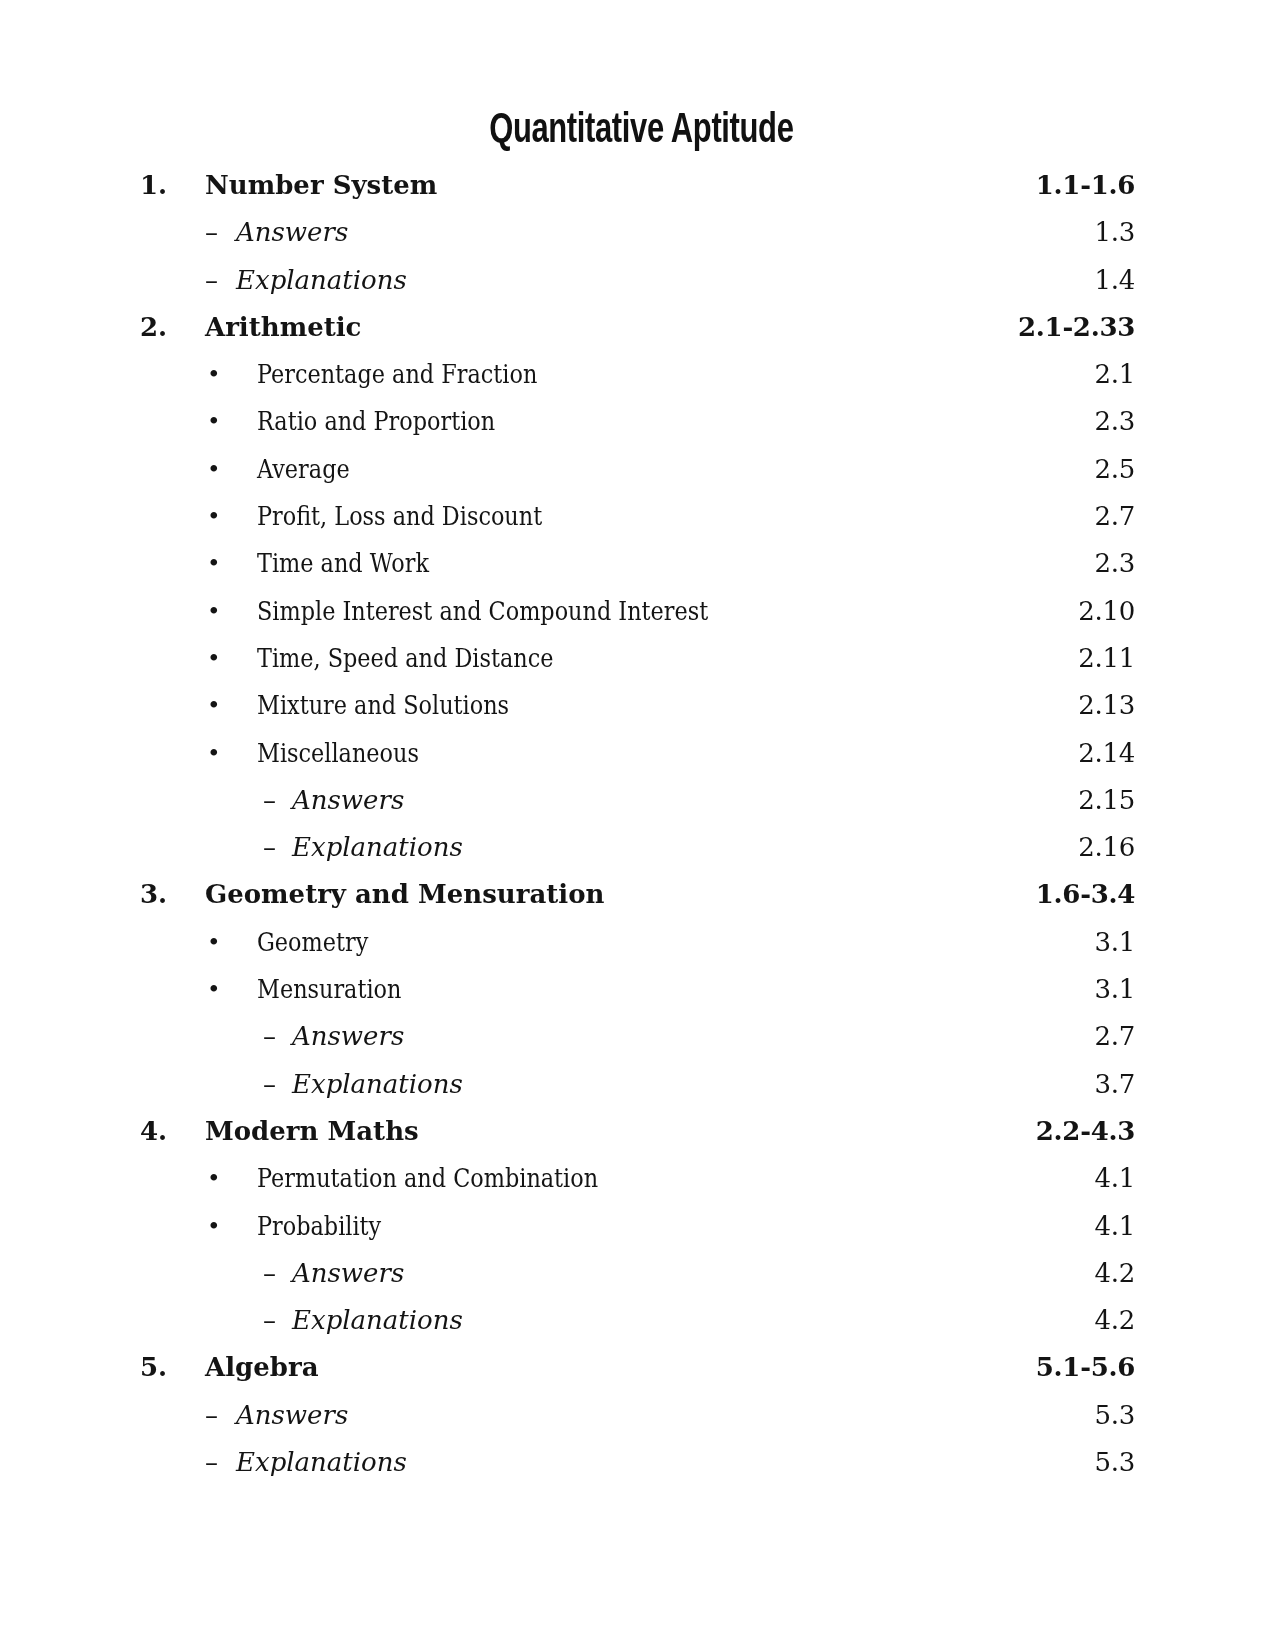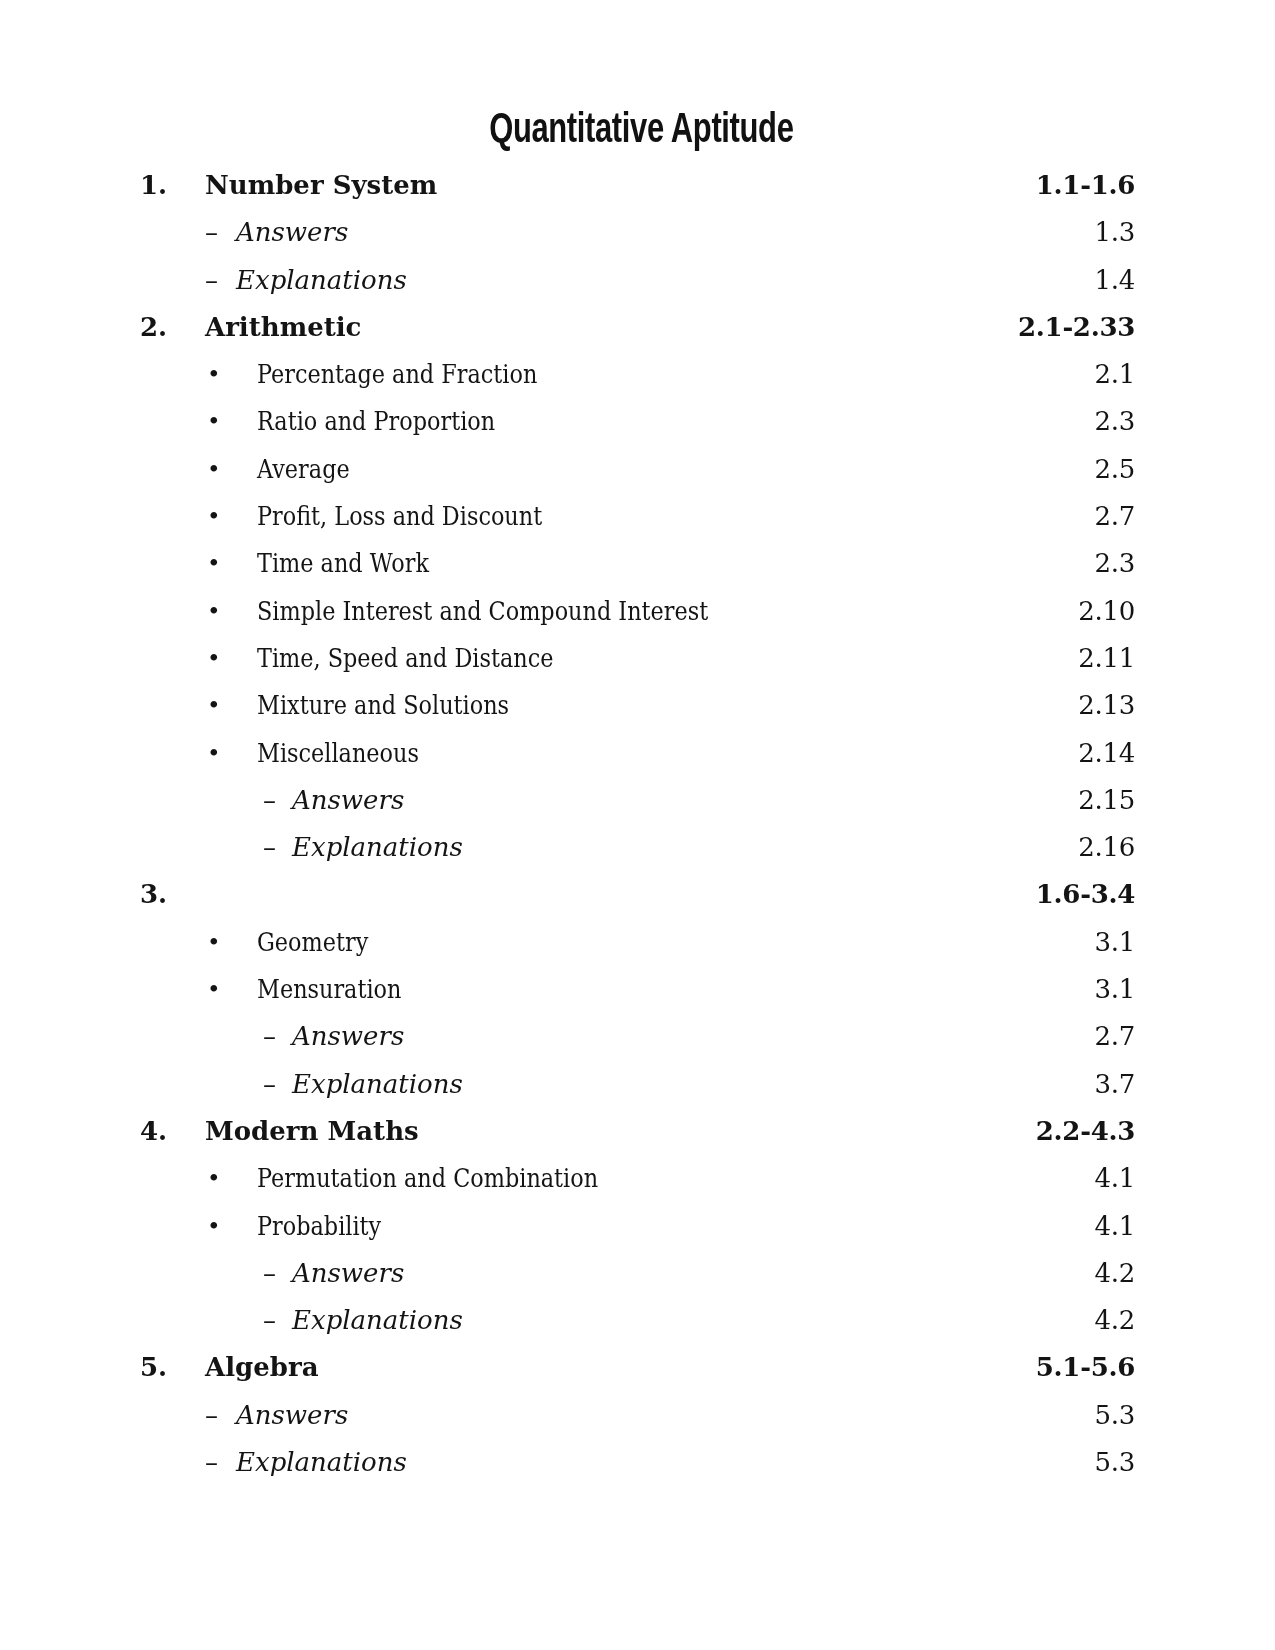--- a/index.html
+++ b/index.html
@@ -159,20 +159,21 @@
     <span class="label">Answers</span>
     <span class="pagenum">2.15</span>
   </div>
       <div class="toc-row dash2">
     <span class="marker">–</span>
     <span class="label">Explanations</span>
     <span class="pagenum">2.16</span>
   </div>
       <div class="toc-row section">
     <span class="marker">3.</span>
+    <span class="label">Geometry and Mensuration</span>
     <span class="pagenum">1.6-3.4</span>
   </div>
       <div class="toc-row bullet">
     <span class="marker">•</span>
     <span class="label">Geometry</span>
     <span class="pagenum">3.1</span>
   </div>
       <div class="toc-row bullet">
     <span class="marker">•</span>
     <span class="label">Mensuration</span>

